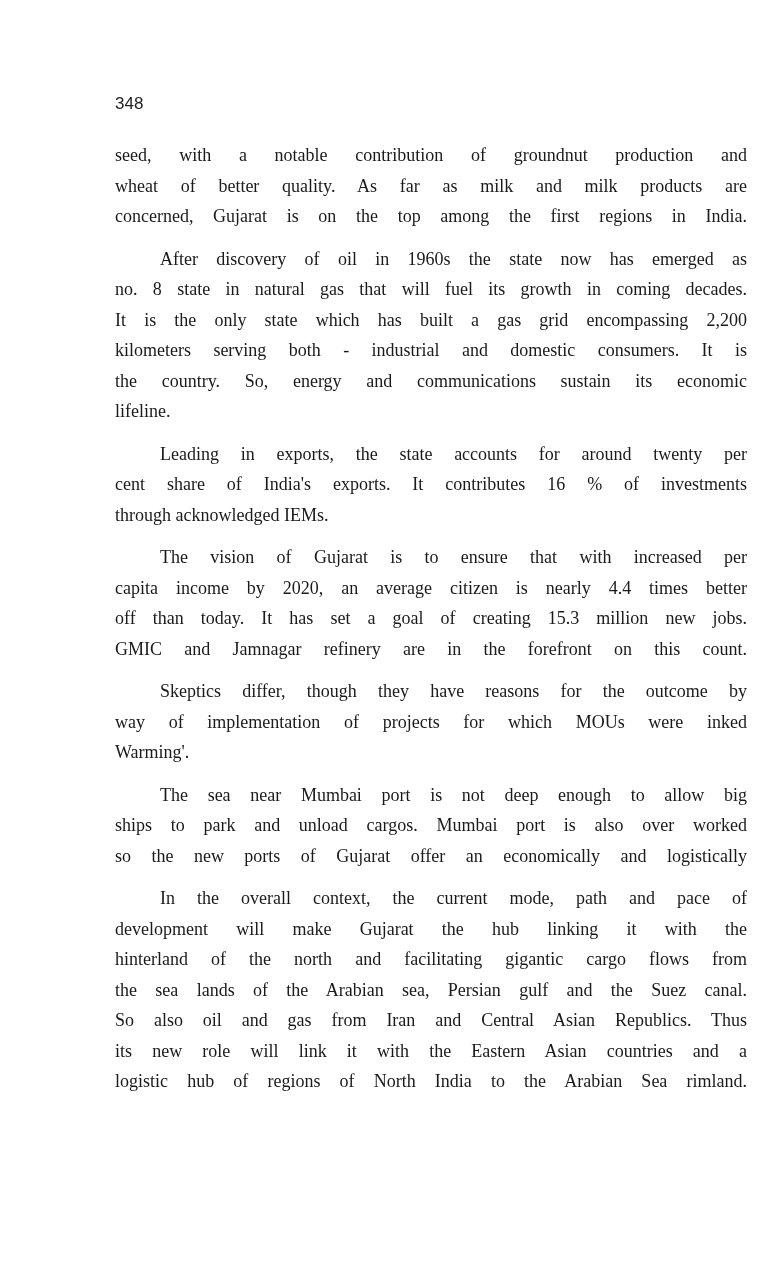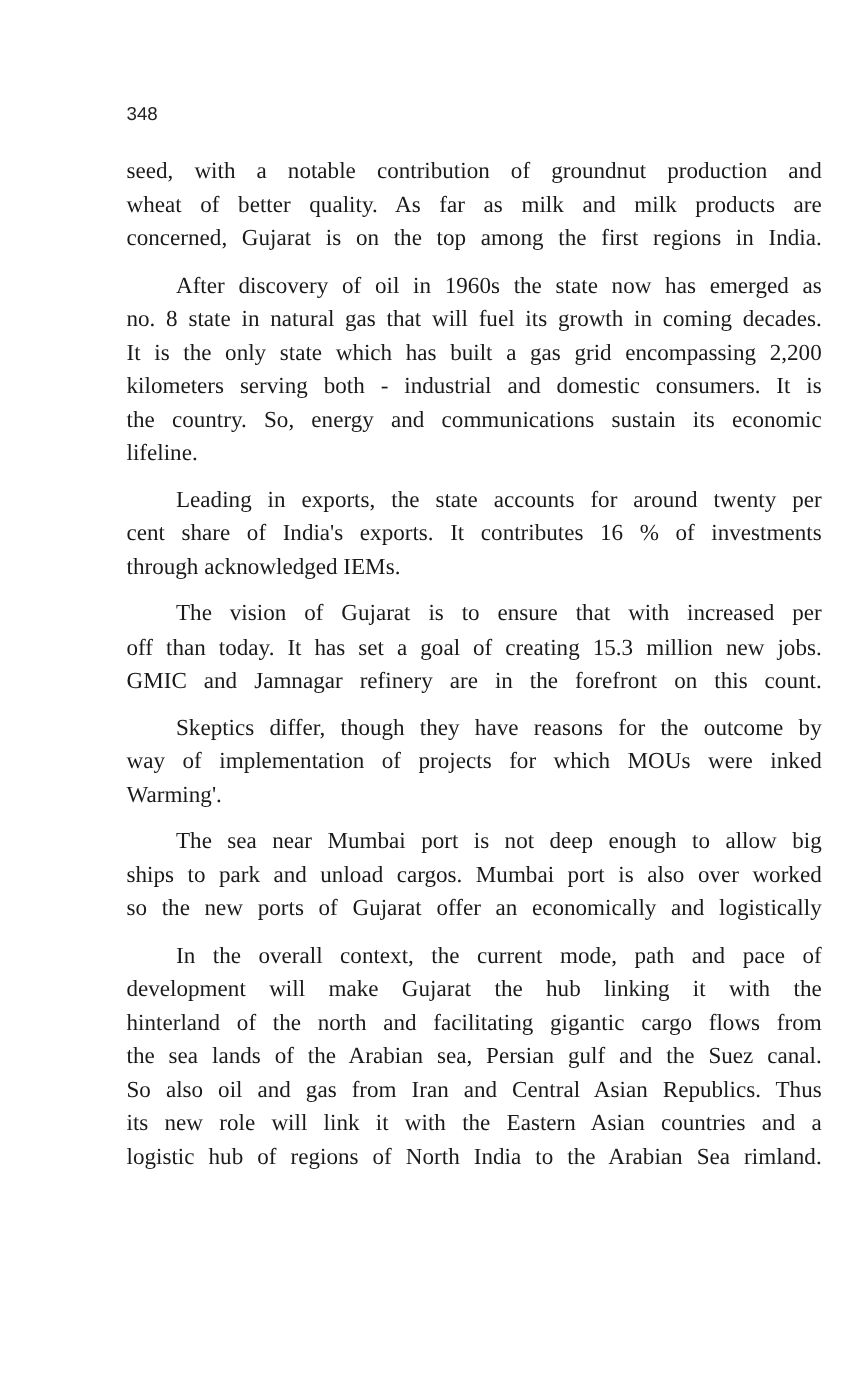--- a/index.html
+++ b/index.html
@@ -41,21 +41,21 @@
       right: 0;
       top: 0;
       word-spacing: 6px;
     }
     .body-text {
       position: absolute;
       left: 75px;
       top: 140px;
       width: 632px;
       font-family: "Liberation Serif", serif;
-      font-size: 21px;
+      font-size: 18px;
       color: #1a1a1a;
     }
     .para {
       margin: 0 0 12px 0;
     }
     .line {
       display: block;
       height: 30.5px;
       line-height: 30.5px;
       white-space: nowrap;
@@ -95,20 +95,21 @@
     </p>
 
     <p class="para">
       <span class="line indent">Leading in exports, the state accounts for around twenty per</span>
       <span class="line">cent share of India's exports. It contributes 16 % of investments</span>
       <span class="line last">through acknowledged IEMs.</span>
     </p>
 
     <p class="para">
       <span class="line indent">The vision of Gujarat is to ensure that with increased per</span>
+      <span class="line">capita income by 2020, an average citizen is nearly 4.4 times better</span>
       <span class="line">off than today. It has set a goal of creating 15.3 million new jobs.</span>
       <span class="line">GMIC and Jamnagar refinery are in the forefront on this count.</span>
     </p>
 
     <p class="para">
       <span class="line indent">Skeptics differ, though they have reasons for the outcome by</span>
       <span class="line">way of implementation of projects for which MOUs were inked</span>
       <span class="line last">Warming'.</span>
     </p>
 

